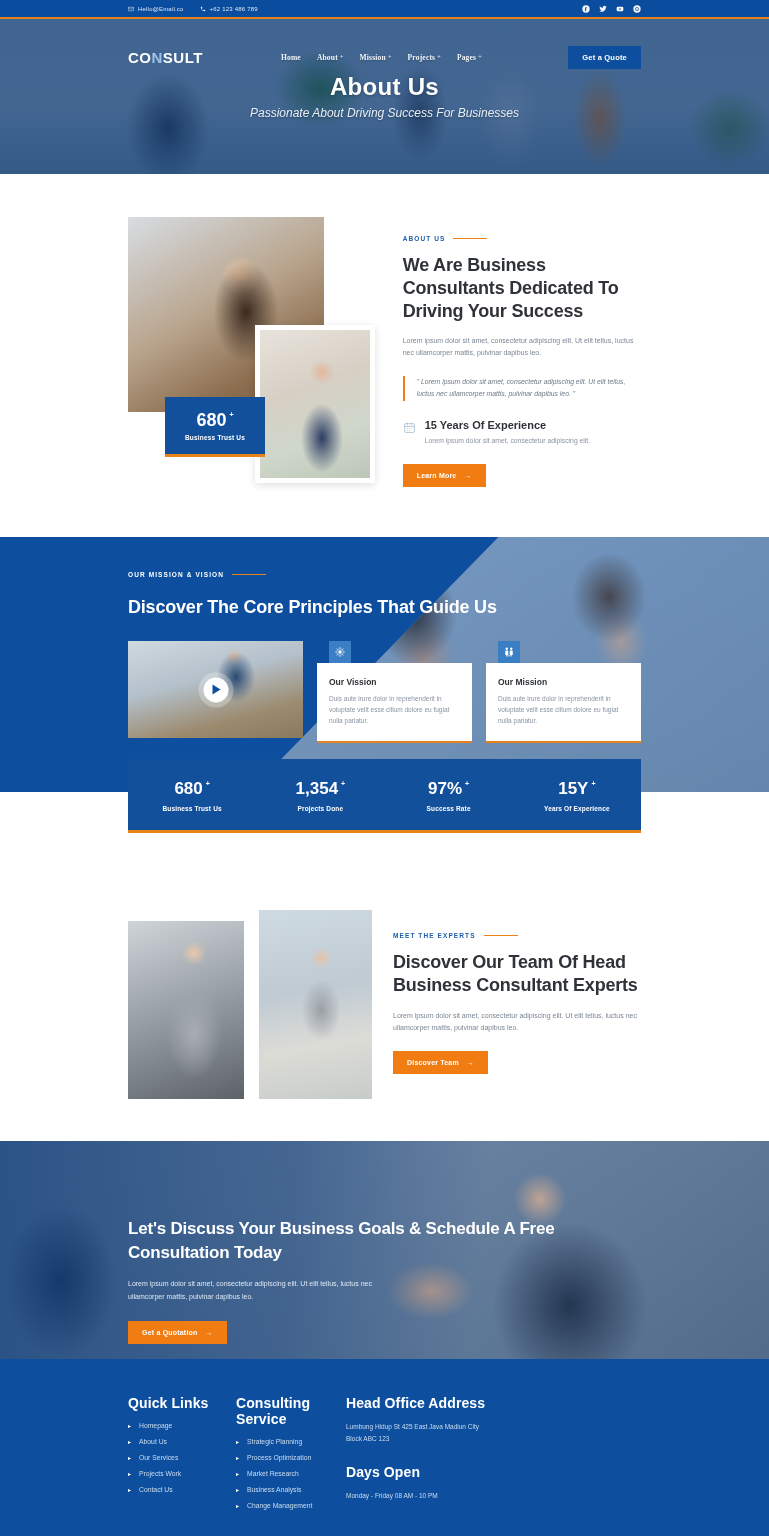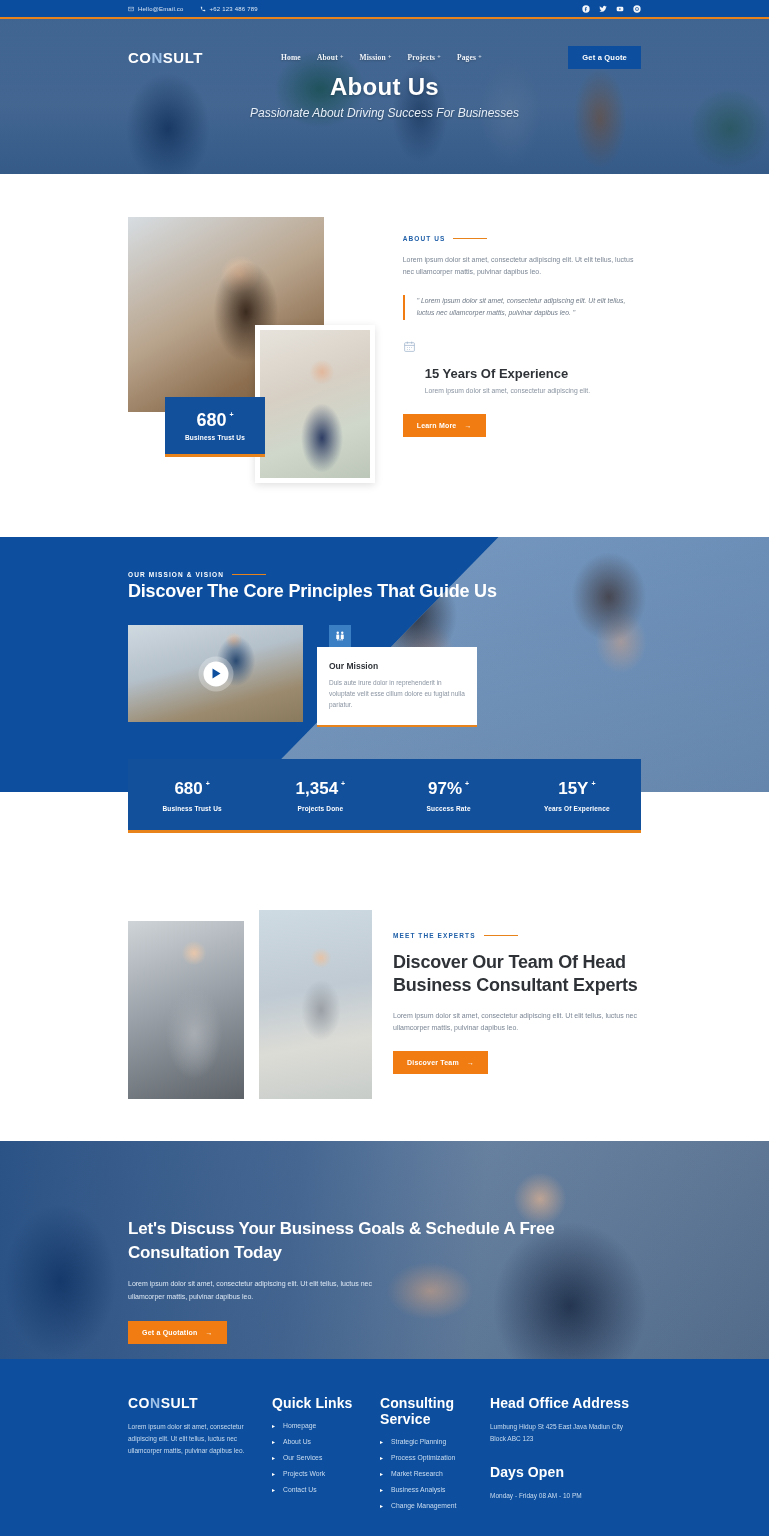--- a/index.html
+++ b/index.html
@@ -150,21 +150,21 @@
   .about-right { width: 248px; margin-left: 20px; padding-top: 18px; }
   .about-right .h2 { margin-top: 12px; }
   .about-right .body-text { margin-top: 12px; }
   .quote-box {
     margin-top: 16px; border-left: 2.5px solid #f07c12; padding-left: 12px;
     font-size: 6.8px; line-height: 1.85; font-style: italic; color: #6d7885;
   }
   .feature-row { display: flex; gap: 9px; margin-top: 18px; align-items: flex-start; }
   .feature-icon { width: 13px; height: 13px; flex: 0 0 13px; margin-top: 1px; }
   .feature-icon svg { width: 13px; height: 13px; fill: none; stroke: #9fb4cc; stroke-width: 1.4; }
-  .feature-title { font-size: 13px; font-weight: 700; color: #2f3338; margin-top: 28px; }
+  .feature-title { font-size: 11px; font-weight: 700; color: #2f3338; }
   .feature-desc { font-size: 6.8px; color: #8a94a1; margin-top: 5px; line-height: 1.6; }
   .about-right .btn-orange { margin-top: 17px; }
 
   
   .mission {
     position: relative; background: #0d4f9e;
     padding: 34px 0 0; overflow: hidden; height: 255px;
   }
   .mission-photo {
     position: absolute; right: 0; top: 0; width: 520px; height: 100%;
@@ -175,21 +175,21 @@
       radial-gradient(ellipse 52px 62px at 360px 60px, #5d4434 0%, rgba(93,68,52,0) 72%),
       radial-gradient(ellipse 36px 44px at 372px 105px, #d9b49c 0%, rgba(217,180,156,0) 72%),
       linear-gradient(160deg, #a9bdd3 0%, #93a9c2 45%, #7e95b0 100%);
   }
   .mission-photo-tint {
     position: absolute; right: 0; top: 0; width: 520px; height: 100%;
     clip-path: polygon(100% 0, 100% 100%, 0 100%, 48% 0);
     background: linear-gradient(180deg, rgba(13,79,158,.30) 0%, rgba(13,79,158,.22) 100%);
   }
   .mission-inner { position: relative; z-index: 6; }
-  .mission .h2 { margin-top: 2px; }
+  .mission .h2 { margin-top: 18px; }
   .mv-row { display: flex; gap: 14px; margin-top: 22px; align-items: flex-start; }
   .video-card {
     width: 175px; height: 97px; position: relative; overflow: hidden;
     background:
       radial-gradient(ellipse 26px 34px at 108px 36px, #2a4a72 0%, rgba(42,74,114,0) 74%),
       radial-gradient(circle 11px at 106px 16px, #e3bfa3 0%, rgba(227,191,163,0) 80%),
       linear-gradient(165deg, #cfd9e0 0%, #b4c0ca 40%, #9b8a6e 75%, #8a7a5d 100%);
     flex: 0 0 175px;
   }
   .play-btn {
@@ -393,20 +393,21 @@
             <div class="badge-lbl">Business Trust Us</div>
           </div>
           <div class="ph img-b"></div>
         </div>
 
         <div class="about-right">
           <div class="eyebrow">
             <span>ABOUT US</span>
             <span class="line"></span>
           </div>
+          <div class="h2">We Are Business Consultants Dedicated To Driving Your Success</div>
           <div class="body-text">Lorem ipsum dolor sit amet, consectetur adipiscing elit. Ut elit tellus, luctus nec ullamcorper mattis, pulvinar dapibus leo.</div>
           <div class="quote-box">" Lorem ipsum dolor sit amet, consectetur adipiscing elit. Ut elit tellus, luctus nec ullamcorper mattis, pulvinar dapibus leo. "</div>
 
           <div class="feature-row">
             <span class="feature-icon">
               <svg viewBox="0 0 24 24">
                   <rect x="3" y="5" width="18" height="16" rx="1.5"></rect>
                   <path d="M3 10h18M8 3v4M16 3v4"></path>
                   <circle cx="8" cy="14" r=".9" fill="#9fb4cc" stroke="none"></circle>
                   <circle cx="12" cy="14" r=".9" fill="#9fb4cc" stroke="none"></circle>
@@ -440,20 +441,31 @@
       </div>
       <div class="h2 light">Discover The Core Principles That Guide Us</div>
 
       <div class="mv-row">
         <div class="video-card">
           <div class="play-btn">
               <span class="tri"></span>
             </div>
         </div>
 
+        <div class="mv-card">
+          <span class="mv-icon">
+            <svg viewBox="0 0 24 24">
+                <circle cx="12" cy="12" r="3.4"></circle>
+                <circle cx="12" cy="12" r="6.6" fill="none" stroke="#fff" stroke-width="1.2"></circle>
+                <path d="M12 2v2.2M12 19.8V22M2 12h2.2M19.8 12H22M5 5l1.6 1.6M17.4 17.4L19 19M19 5l-1.6 1.6M6.6 17.4L5 19" stroke="#fff" stroke-width="1.2"></path>
+              </svg>
+          </span>
+          <div class="mv-title">Our Vission</div>
+          <div class="mv-desc">Duis aute irure dolor in reprehenderit in voluptate velit esse cillum dolore eu fugiat nulla pariatur.</div>
+        </div>
 
         <div class="mv-card">
           <span class="mv-icon">
             <svg viewBox="0 0 24 24">
                 <circle cx="7.5" cy="5.5" r="2.4"></circle>
                 <circle cx="16.5" cy="5.5" r="2.4"></circle>
                 <rect x="4.5" y="9" width="6" height="9" rx="1"></rect>
                 <rect x="13.5" y="9" width="6" height="9" rx="1"></rect>
                 <rect x="6.6" y="18" width="1.6" height="3"></rect>
                 <rect x="9.2" y="18" width="1.6" height="3"></rect>
@@ -533,26 +545,20 @@
       <button class="btn-orange">
         <span>Get a Quotation</span>
         <span class="arr">→</span>
       </button>
     </div>
   </div>
 
   <div class="footer">
     <div class="container">
       <div class="footer-cols">
-        <div class="fcol-brand">
-          <div class="flogo">
-            <span>CO</span><span class="logo-mark">N</span><span>SULT</span>
-          </div>
-          <div class="fdesc">Lorem ipsum dolor sit amet, consectetur adipiscing elit. Ut elit tellus, luctus nec ullamcorper mattis, pulvinar dapibus leo.</div>
-        </div>
 
         <div class="fcol-links">
           <div class="fhead">Quick Links</div>
           <ul class="flist">
             <li>
                 <span class="bullet">▸</span>
                 <a>Homepage</a>
               </li>
             <li>
                 <span class="bullet">▸</span>

